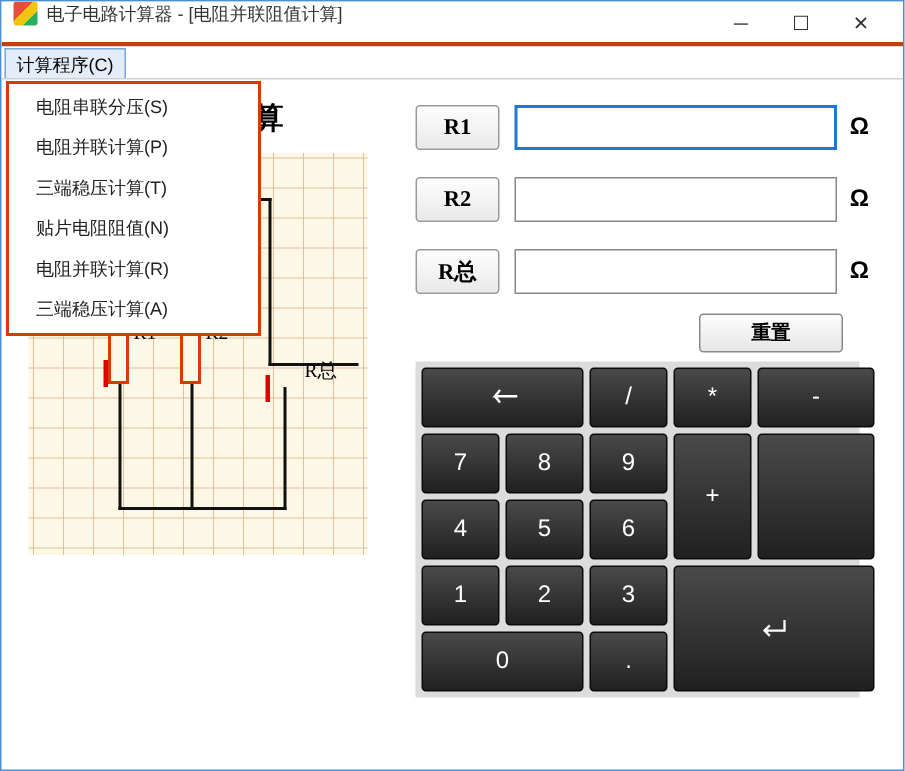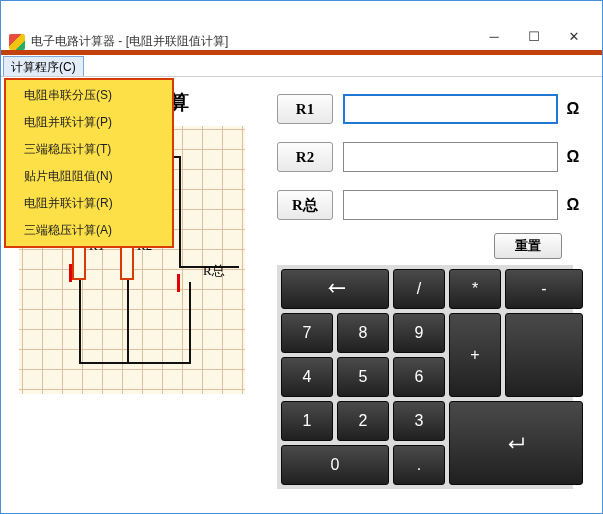--- a/index.html
+++ b/index.html
@@ -9,25 +9,24 @@
     font-size: 12px;
     background: #fff;
     width: 603px;
     height: 514px;
     overflow: hidden;
     border: 1px solid #4a90d9;
   }
   .titlebar {
     height: 30px;
     display: flex;
-    align-items: flex-end;
+    align-items: flex-start;
     padding: 0 8px;
     background: #fff;
-    border-bottom: 5px solid #c2410c;
-    margin-top: 24px;
+    border-bottom: 3px solid #c2410c;
   }
   .titlebar .icon {
     width: 16px; height: 16px;
     background: linear-gradient(135deg,#e74c3c 0 40%,#f1c40f 40% 70%,#27ae60 70%);
     border-radius: 2px;
     margin-right: 6px;
   }
   .titlebar .title { flex: 1; color: #333; }
   .winbtn {
     width: 40px; height: 28px;
@@ -53,21 +52,21 @@
     background: #e3edf9;
     border: 1px solid #7aa7d8;
     border-bottom: none;
     padding: 2px 7px 0 7px;
   }
   .dropdown {
     position: absolute;
     top: 21px;
     left: 0;
     width: 170px;
-    background: #fde047;
+    background: #ffffff;
     border: 2px solid #d93a00;
     z-index: 100;
     padding: 2px 0;
   }
   .dropdown-item {
     padding: 5px 18px;
     font-size: 12px;
     color: #222;
     white-space: nowrap;
   }
@@ -154,21 +153,21 @@
   }
   .unit {
     width: 22px;
     text-align:center;
     font-size:16px;
     font-weight: bold;
     margin-left: 4px;
   }
   .reset-row { text-align:right; margin: 0 22px 6px 0; }
   .reset-btn {
-    width: 68px; height: 26px;
+    width: 96px; height: 26px;
     border:1px solid #888;
     border-radius:3px;
     background:linear-gradient(#fdfdfd,#e6e6e6);
     font-size:13px;
     font-family:"SimSun",serif;
     font-weight:bold;
     cursor:pointer;
   }
   .keypad {
     width: 296px;

